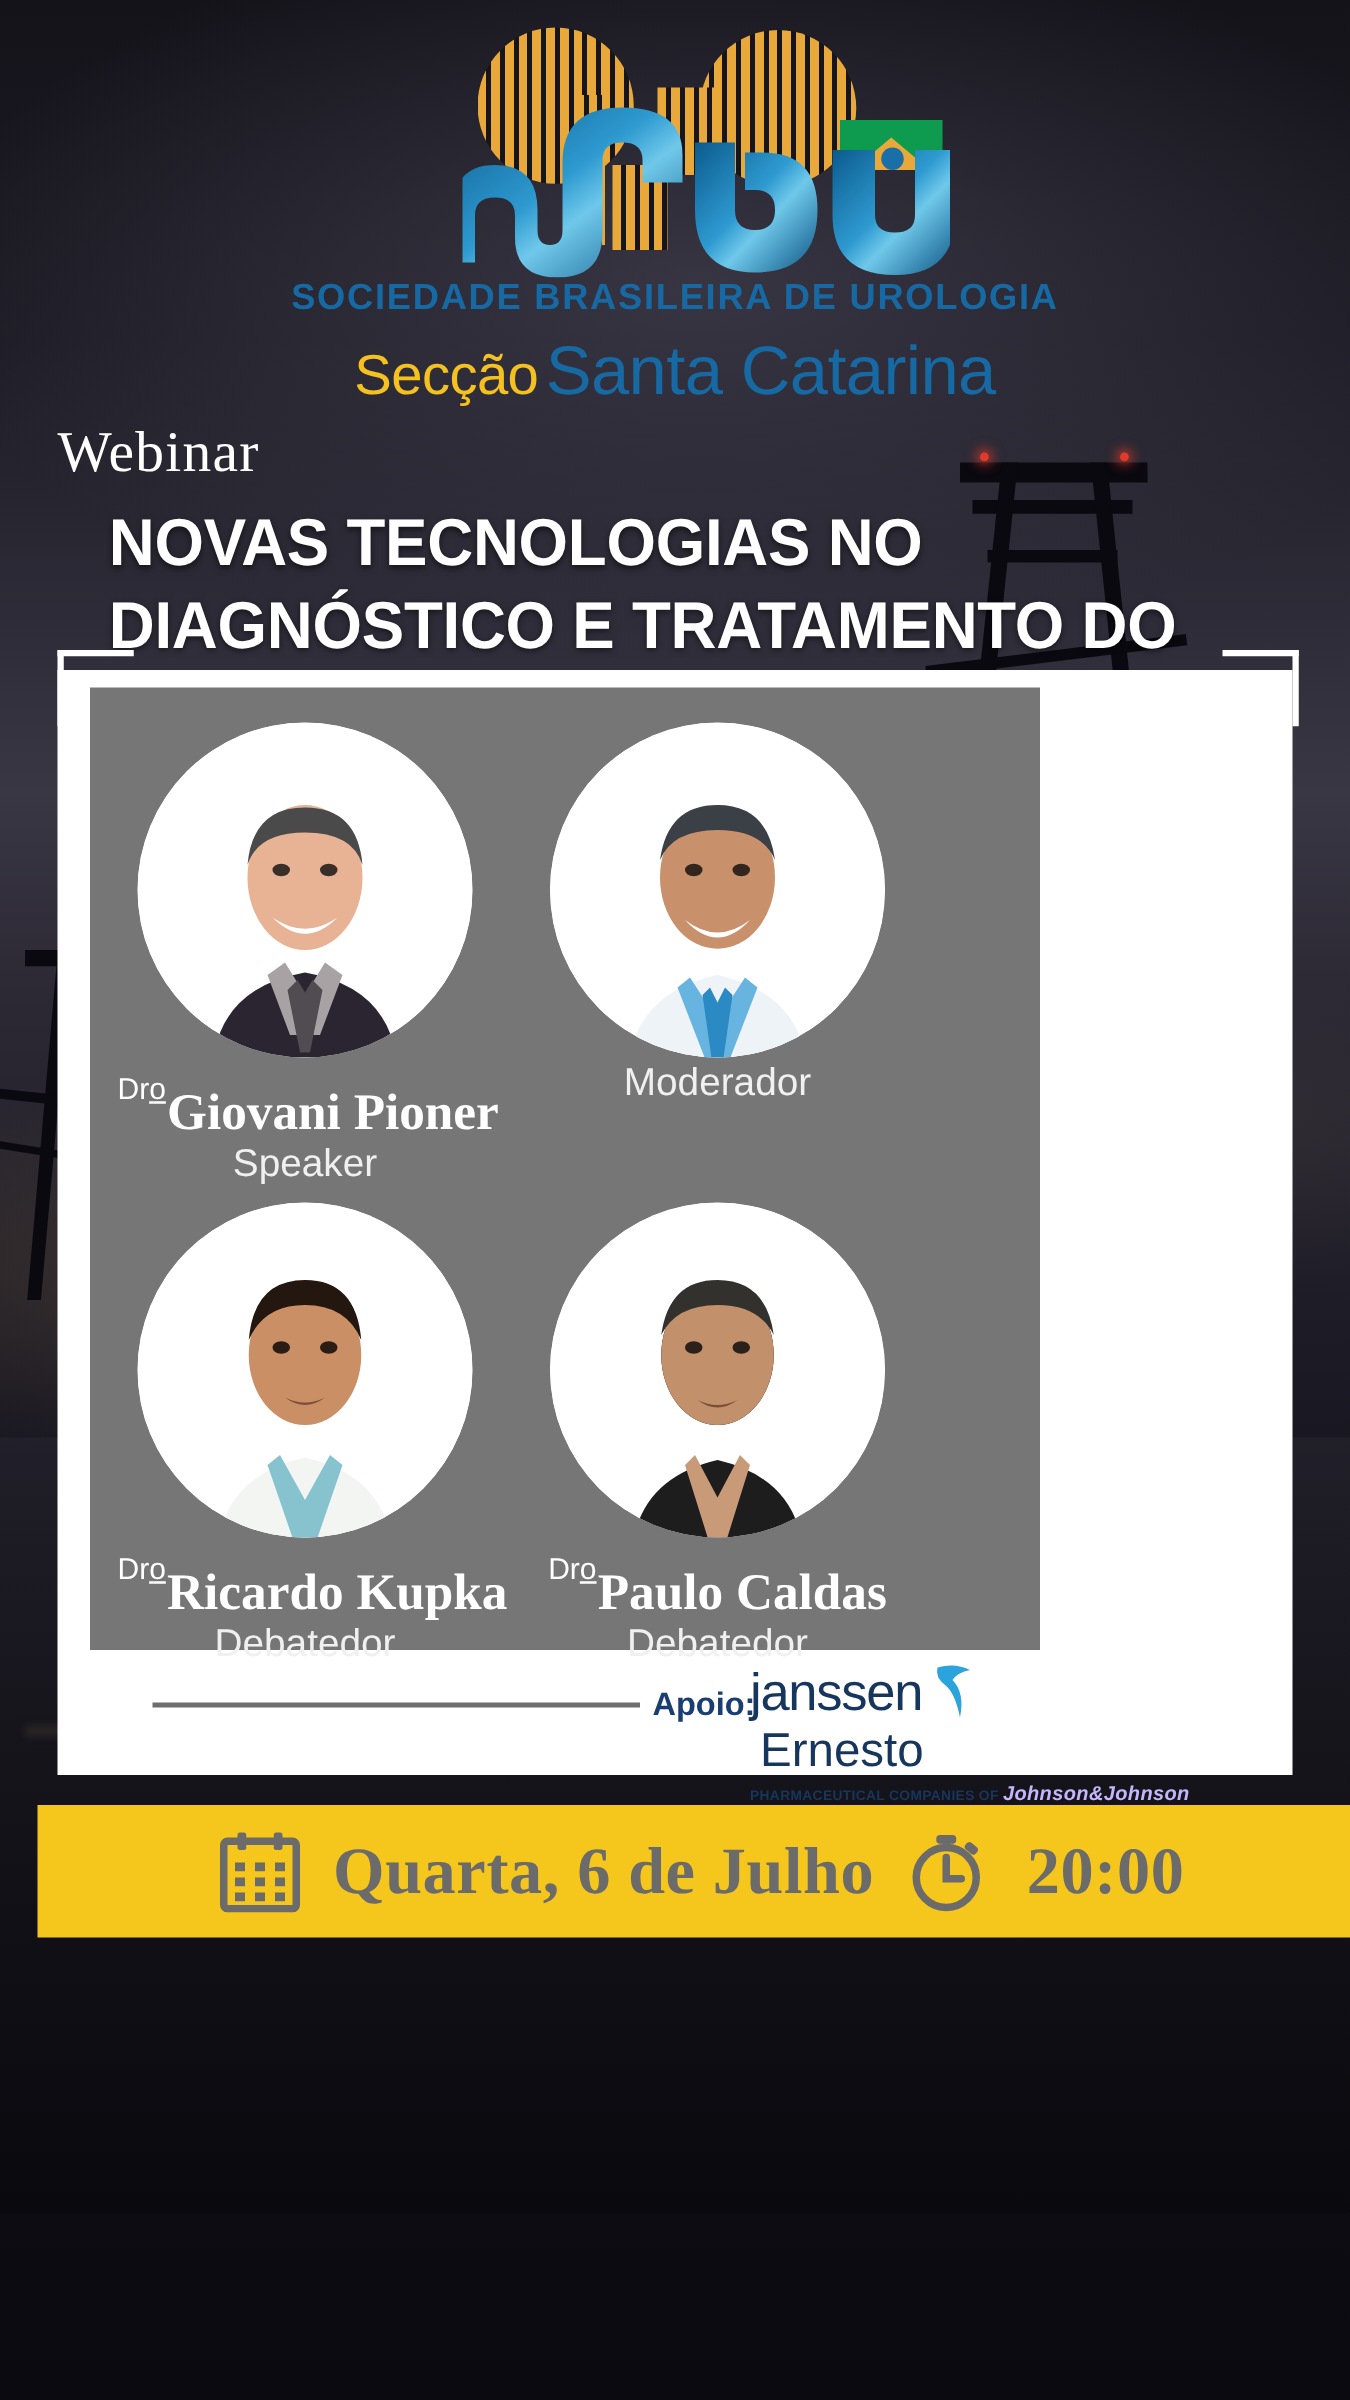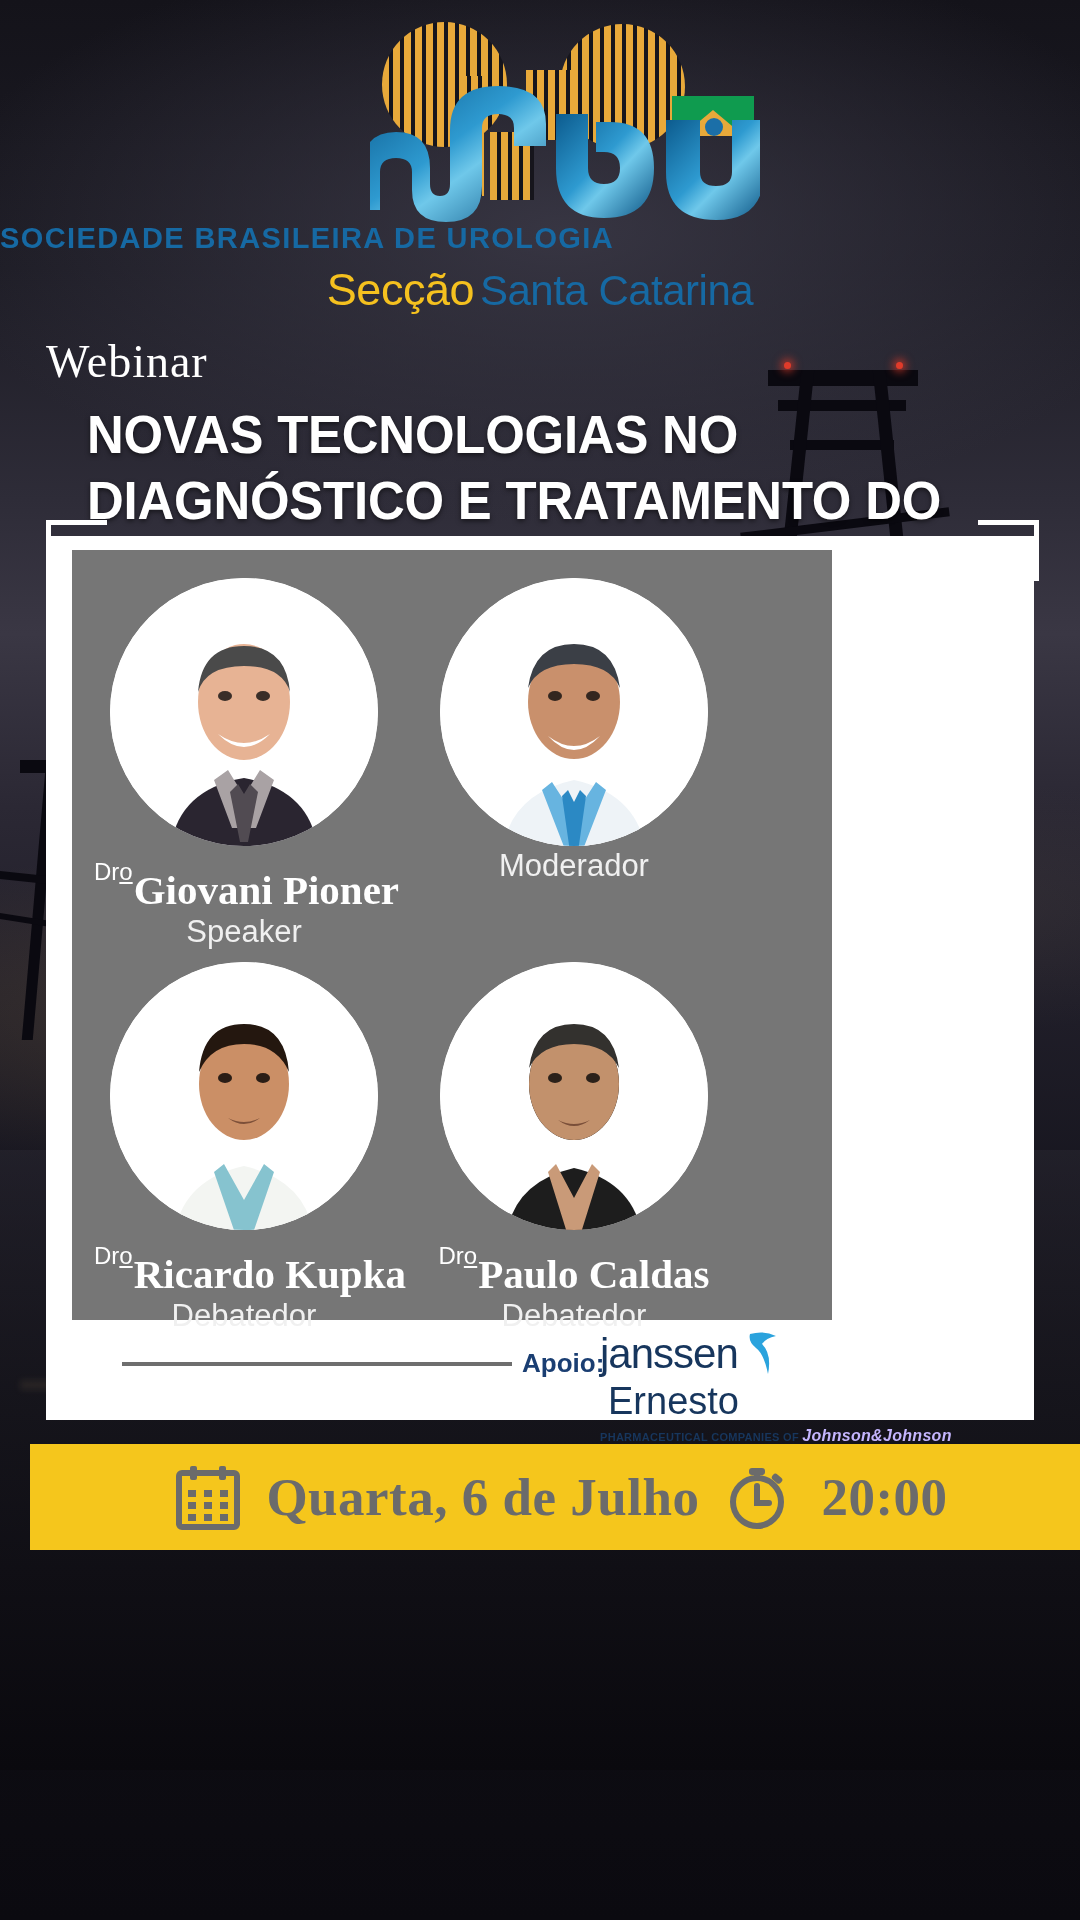--- a/index.html
+++ b/index.html
@@ -39,27 +39,27 @@
      background:repeating-linear-gradient(90deg,#e8a93a 0 7px, #16151c 7px 11px);}
   .disc1{left:62px;top:8px;width:125px;height:125px;}
   .disc2{left:240px;top:10px;width:125px;height:125px;}
   .bars{position:absolute;background:repeating-linear-gradient(90deg,#e8a93a 0 7px,#16151c 7px 11px);}
   .flag{position:absolute;right:6px;top:82px;width:82px;height:40px;background:#0f9b4f;overflow:hidden;}
   .flag:after{content:"";position:absolute;left:10px;top:14px;width:0;height:0;
      border-left:31px solid transparent;border-right:31px solid transparent;border-bottom:26px solid #e8a93a;}
   .flag-dot{position:absolute;left:33px;top:22px;width:18px;height:18px;border-radius:50%;
      background:#1b6fa8;z-index:2;}
   .sbu-svg{position:absolute;left:50px;top:58px;}
-  .org-name{position:absolute;left:0;right:0;top:222px;
+  .org-name{position:absolute;left:0;right:0;top:222px;text-align:center;
      color:#1669a3;font-weight:bold;font-size:29px;letter-spacing:1.4px;
      font-family:"Liberation Sans",sans-serif;}
   .section-line{position:absolute;left:0;right:0;top:264px;text-align:center;white-space:nowrap;}
   .sec-label{color:#f5c11f;font-weight:normal;font-size:45px;letter-spacing:-.5px;
      font-family:"Liberation Sans",sans-serif;}
-  .sec-state{color:#1669a3;font-size:42px;font-weight:400;letter-spacing:-.5px;
+  .sec-state{color:#1669a3;font-size:55px;font-weight:400;letter-spacing:-.5px;
      font-family:"Liberation Sans",sans-serif;margin-left:6px;}
 
   
   .webinar{position:absolute;left:46px;top:335px;color:#ffffff;
      font-family:"Liberation Serif",serif;font-size:46px;letter-spacing:1px;}
   .title{position:absolute;left:40px;top:402px;width:1000px;color:#ffffff;
      font-family:"Liberation Sans",sans-serif;font-weight:bold;font-size:53px;
      line-height:66px;letter-spacing:-.2px;
      text-shadow:0 2px 5px rgba(0,0,0,.55);margin-left:47px;}
   .title span{display:block;transform:scaleX(.96);transform-origin:left center;}

